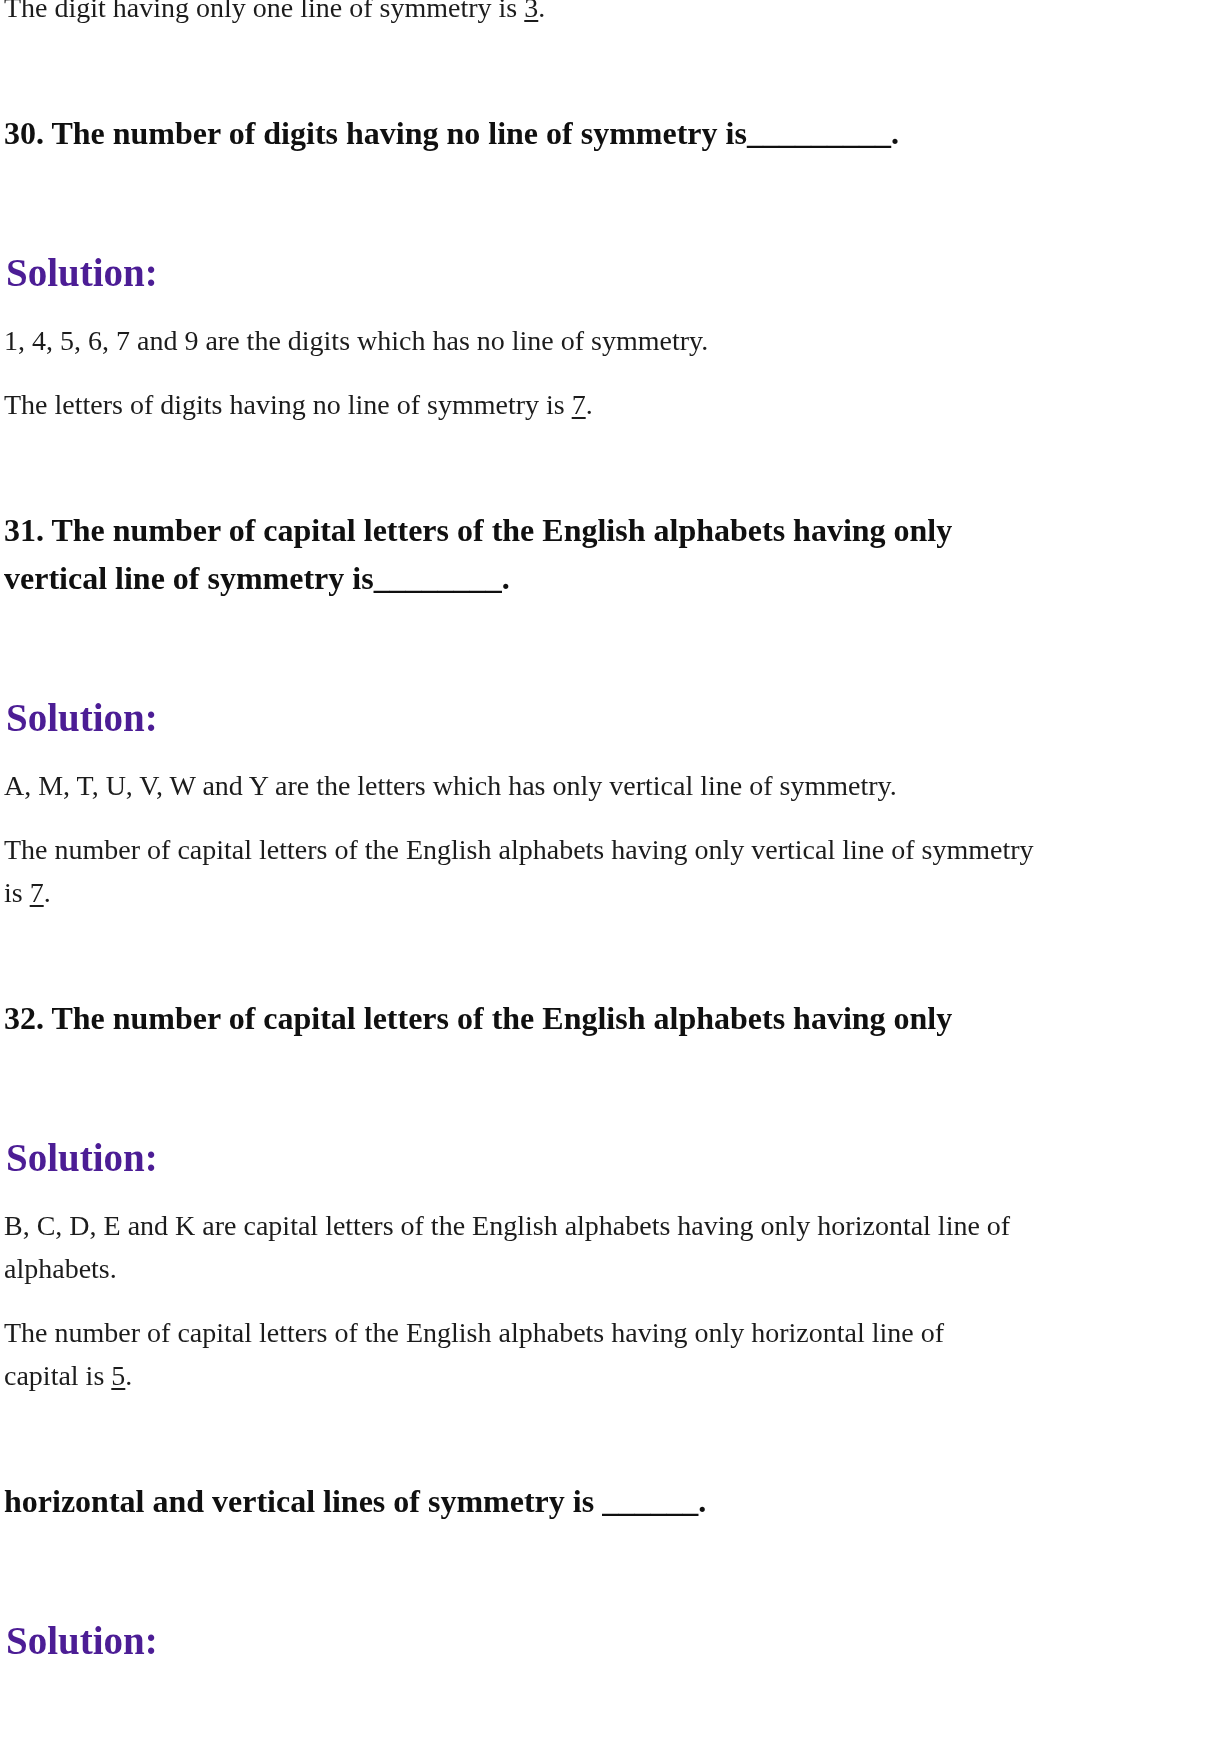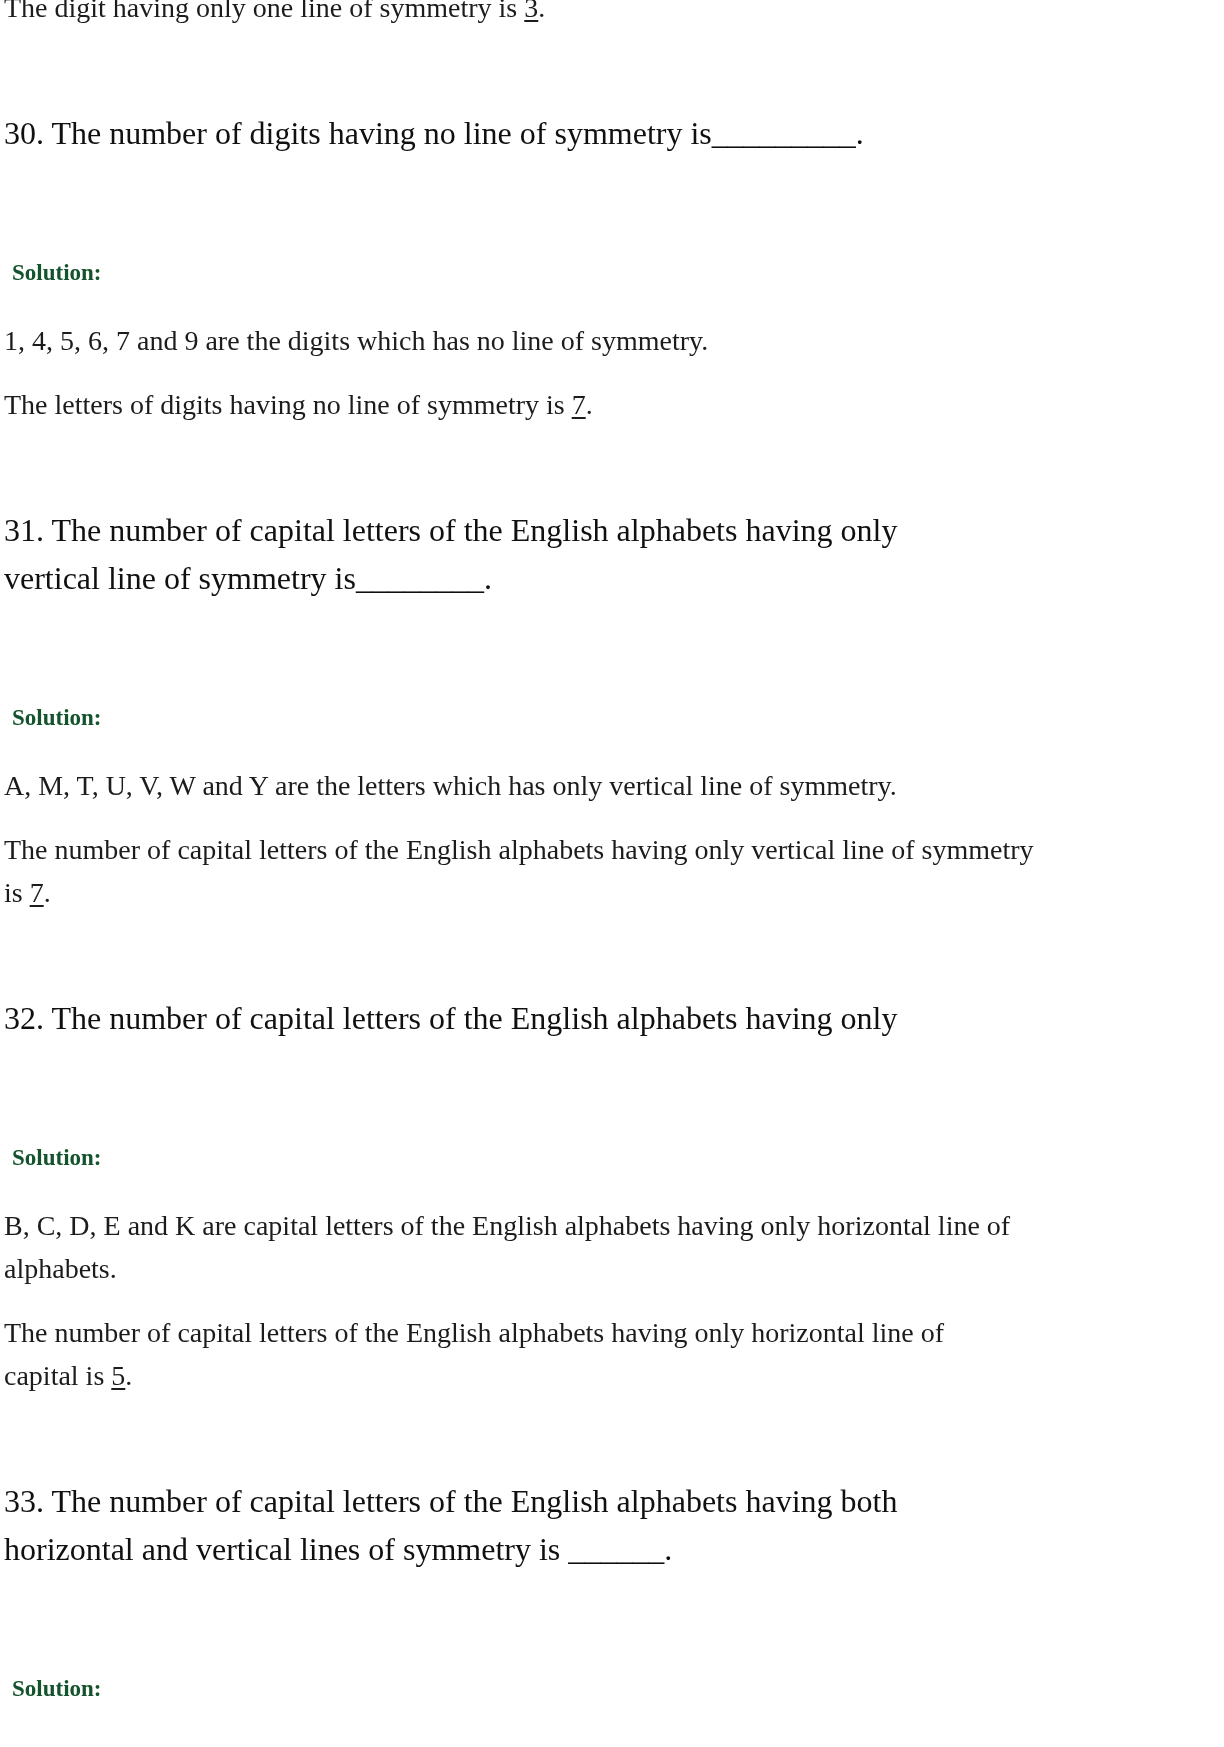--- a/index.html
+++ b/index.html
@@ -22,30 +22,30 @@
   .doc > :first-child { margin-top: 0; }
   p.body {
     font-size: 28px;
     line-height: 43px;
     margin: 21px 0;
     color: #1c1c1c;
   }
   h3.qhead {
     font-size: 32px;
     line-height: 48px;
-    font-weight: 400;
+    font-weight: 700;
     margin: 80px 0 0 0;
     color: #101010;
   }
   p.sol {
-    font-size: 23px;
+    font-size: 39px;
     line-height: 48px;
     font-weight: 700;
-    margin: 92px 0 22px 8px;
-    color: #14532d;
+    margin: 92px 0 22px 2px;
+    color: #4c1d95;
   }
   .ln { display: block; }
   .ans {
     text-decoration: underline;
     text-underline-offset: 3px;
   }
 </style>
 </head>
 <body>
 
@@ -87,19 +87,18 @@
     </p>
     <p class="body">
       <span class="ln"><span>B, C, D, E and K are capital letters of the English alphabets having only horizontal line of</span></span>
       <span class="ln"><span>alphabets.</span></span>
     </p>
     <p class="body">
       <span class="ln"><span>The number of capital letters of the English alphabets having only horizontal line of</span></span>
       <span class="ln"><span>capital is </span><span class="ans">5</span><span>.</span></span>
     </p>
     <h3 class="qhead">
-      <span class="ln"><span>33. The number of capital letters of the English alphabets having both</span></span>
       <span class="ln"><span>horizontal and vertical lines of symmetry is ______.</span></span>
     </h3>
     <p class="sol">
       <span class="ln"><span>Solution:</span></span>
     </p>
   </div>
 
 </body></html>

